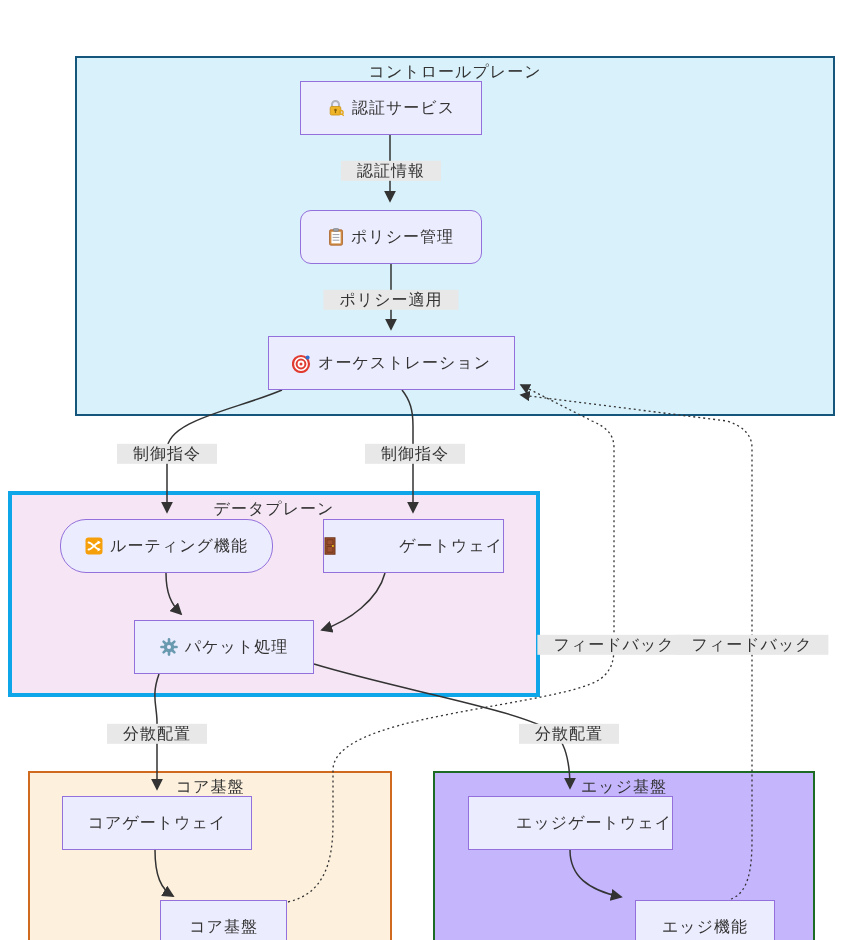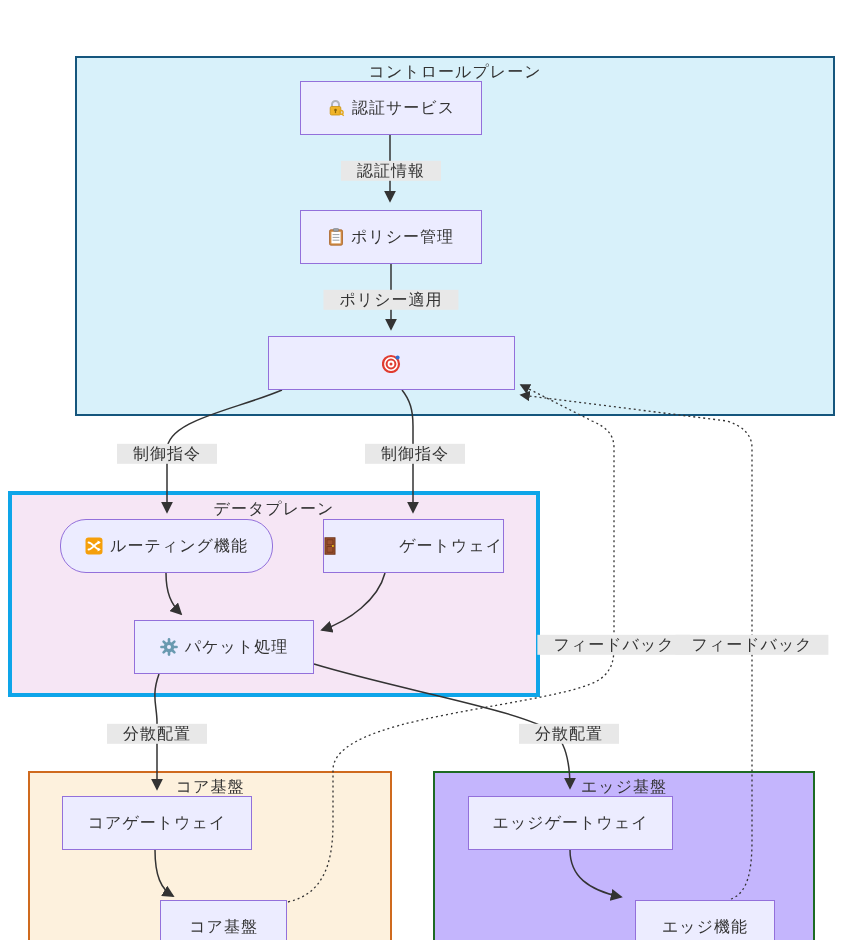--- a/index.html
+++ b/index.html
@@ -90,39 +90,40 @@
       <path d="M5 8 V5.5 a3.5 3.5 0 0 1 7 0 V8" fill="none" stroke="#b0b4bb" stroke-width="2"></path>
       <rect x="3.2" y="7.5" width="10.6" height="8.5" rx="1.4" fill="#f0b429" stroke="#c9920f" stroke-width="0.8"></rect>
       <circle cx="8.5" cy="11" r="1.3" fill="#8a6508"></circle>
       <rect x="7.9" y="11.5" width="1.2" height="2.6" fill="#8a6508"></rect>
       <circle cx="14.2" cy="13.4" r="1.9" fill="none" stroke="#e3a81e" stroke-width="1.4"></circle>
       <rect x="15.2" y="14.6" width="2.6" height="1.3" transform="rotate(40 15.2 14.6)" fill="#e3a81e"></rect>
     </svg>
     <span>認証サービス</span>
   </div>
 
-  <div class="node" style="left:300px;top:162px;width:182px;height:54px;">
+  <div class="node" style="left:300px;top:162px;width:182px;height:54px;border-radius:11px;">
     <svg width="16" height="18" viewBox="0 0 16 18">
       <rect x="1.5" y="1.8" width="13" height="15.4" rx="1.4" fill="#cf8a43" stroke="#a8652a" stroke-width="0.8"></rect>
       <rect x="3.4" y="3.8" width="9.2" height="11.6" fill="#ffffff"></rect>
       <rect x="5.4" y="0.4" width="5.2" height="3" rx="1" fill="#9aa0a6" stroke="#75797e" stroke-width="0.6"></rect>
       <line x1="4.6" y1="6.6" x2="11.4" y2="6.6" stroke="#9aa0a6" stroke-width="1"></line>
       <line x1="4.6" y1="9.4" x2="11.4" y2="9.4" stroke="#9aa0a6" stroke-width="1"></line>
       <line x1="4.6" y1="12.2" x2="11.4" y2="12.2" stroke="#9aa0a6" stroke-width="1"></line>
     </svg>
     <span>ポリシー管理</span>
   </div>
 
   <div class="node" style="left:268px;top:288px;width:247px;height:54px;">
     <svg width="19" height="19" viewBox="0 0 19 19">
       <circle cx="9" cy="10" r="8" fill="#ffffff" stroke="#e03c31" stroke-width="2.2"></circle>
       <circle cx="9" cy="10" r="4.4" fill="#ffffff" stroke="#e03c31" stroke-width="2"></circle>
       <circle cx="9" cy="10" r="1.5" fill="#e03c31"></circle>
       <circle cx="15.6" cy="3.4" r="2" fill="#2f6fd0"></circle>
     </svg>
+    <span>オーケストレーション</span>
   </div>
 
   <div class="node" style="left:60px;top:471px;width:213px;height:54px;border-radius:26px;">
     <svg width="18" height="18" viewBox="0 0 18 18">
       <rect x="0.5" y="0.5" width="17" height="17" rx="3" fill="#f59f0a"></rect>
       <path d="M3.5 5.5 C7,5.5 11,12.5 14,12.5" fill="none" stroke="#ffffff" stroke-width="1.8" stroke-linecap="round"></path>
       <path d="M3.5 12.5 C7,12.5 11,5.5 14,5.5" fill="none" stroke="#ffffff" stroke-width="1.8" stroke-linecap="round"></path>
       <path d="M12.6 3.6 L15.8 5.5 L12.6 7.4 z" fill="#ffffff"></path>
       <path d="M12.6 10.6 L15.8 12.5 L12.6 14.4 z" fill="#ffffff"></path>
     </svg>
@@ -160,21 +161,21 @@
   </div>
 
   <div class="node" style="left:62px;top:748px;width:190px;height:54px;">
     <span>コアゲートウェイ</span>
   </div>
 
   <div class="node" style="left:160px;top:852px;width:127px;height:55px;">
     <span>コア基盤</span>
   </div>
 
-  <div class="node" style="left:468px;top:748px;width:205px;height:54px;">
+  <div class="node" style="left:468px;top:748px;width:205px;height:54px;justify-content:flex-end;">
     <span>エッジゲートウェイ</span>
   </div>
 
   <div class="node" style="left:635px;top:852px;width:140px;height:55px;">
     <span>エッジ機能</span>
   </div>
 
   <div class="edge-label" style="left:391px;top:123px;">認証情報</div>
   <div class="edge-label" style="left:391px;top:252px;">ポリシー適用</div>
   <div class="edge-label" style="left:167px;top:406px;">制御指令</div>

